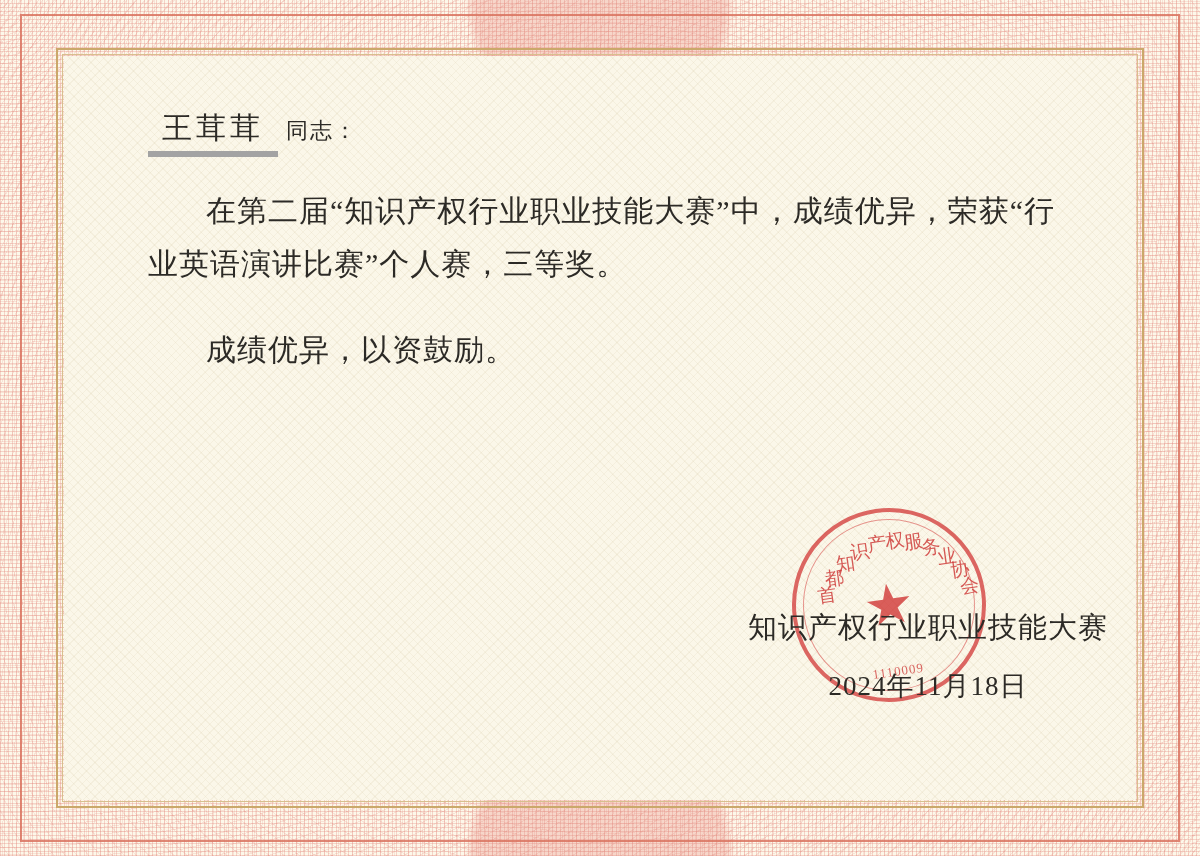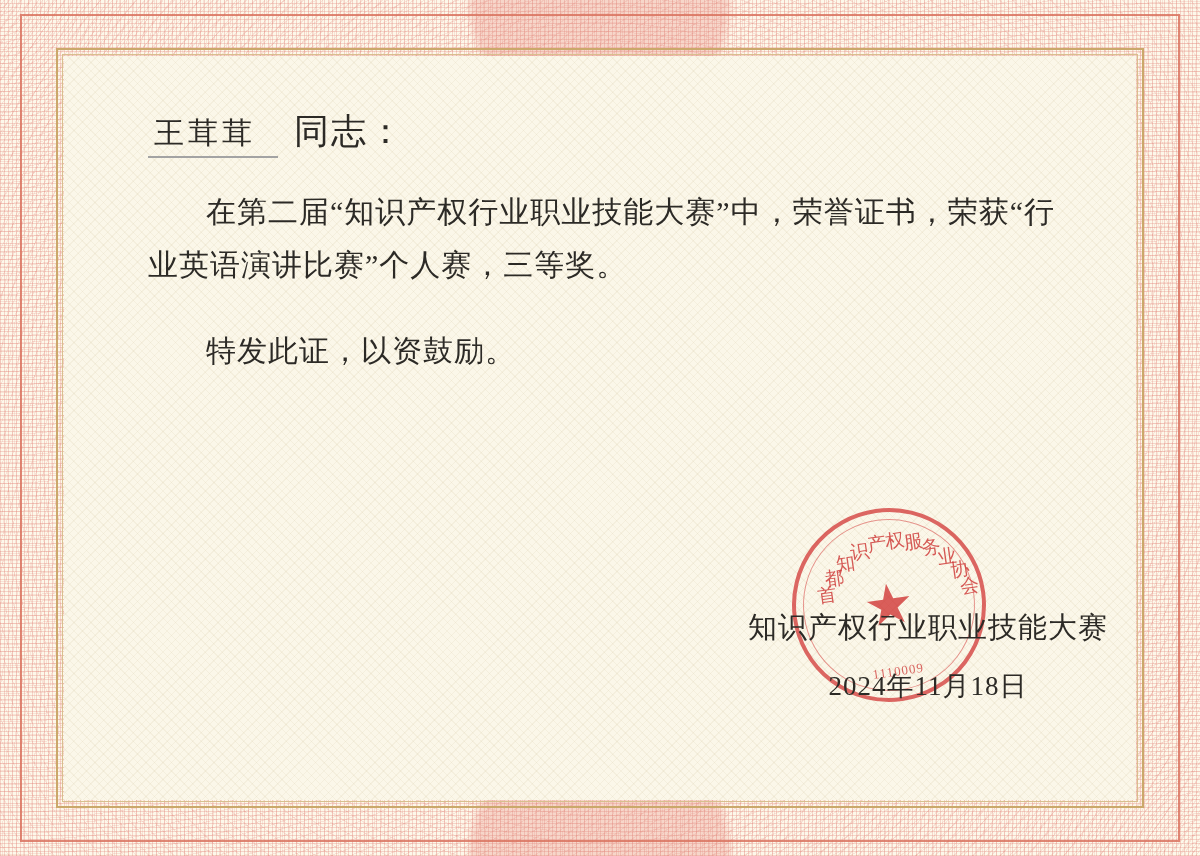--- a/index.html
+++ b/index.html
@@ -136,29 +136,29 @@
   }
   .salutation {
     font-size: 30px;
     letter-spacing: 2px;
     display: flex;
     align-items: baseline;
   }
   .recipient {
     display: inline-block;
     min-width: 118px;
-    border-bottom: 2px solid #a3a3a3;
+    border-bottom: 6px solid #a3a3a3;
     padding: 0 6px 2px 6px;
-    text-align: left;
+    text-align: center;
     font-size: 30px;
     letter-spacing: 4px;
   }
   .salutation-suffix {
-    margin-left: 16px;
-    font-size: 35px;
+    margin-left: 8px;
+    font-size: 22px;
     letter-spacing: 2px;
   }
 
   .para {
     margin-top: 28px;
     font-size: 30px;
     line-height: 1.75;
     letter-spacing: 1px;
     text-indent: 58px;
   }
@@ -256,23 +256,23 @@
   <div class="content">
 
 
     <div class="body-block">
 
       <div class="salutation">
         <span class="recipient">王茸茸</span>
         <span class="salutation-suffix">同志：</span>
       </div>
 
-      <div class="para"><span>在第二届“知识产权行业职业技能大赛”中，荣誉证书，荣获“行业英语演讲比赛”个人赛，三等奖。</span></div>
-
-      <div class="para second"><span>特发此证，以资鼓励。</span></div>
+      <div class="para"><span>在第二届“知识产权行业职业技能大赛”中，成绩优异，荣获“行业英语演讲比赛”个人赛，三等奖。</span></div>
+
+      <div class="para second"><span>成绩优异，以资鼓励。</span></div>
 
     </div>
 
     <div class="seal">
       <div class="seal-inner"></div>
       <div class="seal-arc-text">
         <span style="transform: rotate(-66deg) translate(0,-76px) rotate(66deg);">首</span>
         <span style="transform: rotate(-52deg) translate(0,-76px) rotate(52deg);">都</span>
         <span style="transform: rotate(-38deg) translate(0,-76px) rotate(38deg);">知</span>
         <span style="transform: rotate(-24deg) translate(0,-76px) rotate(24deg);">识</span>

